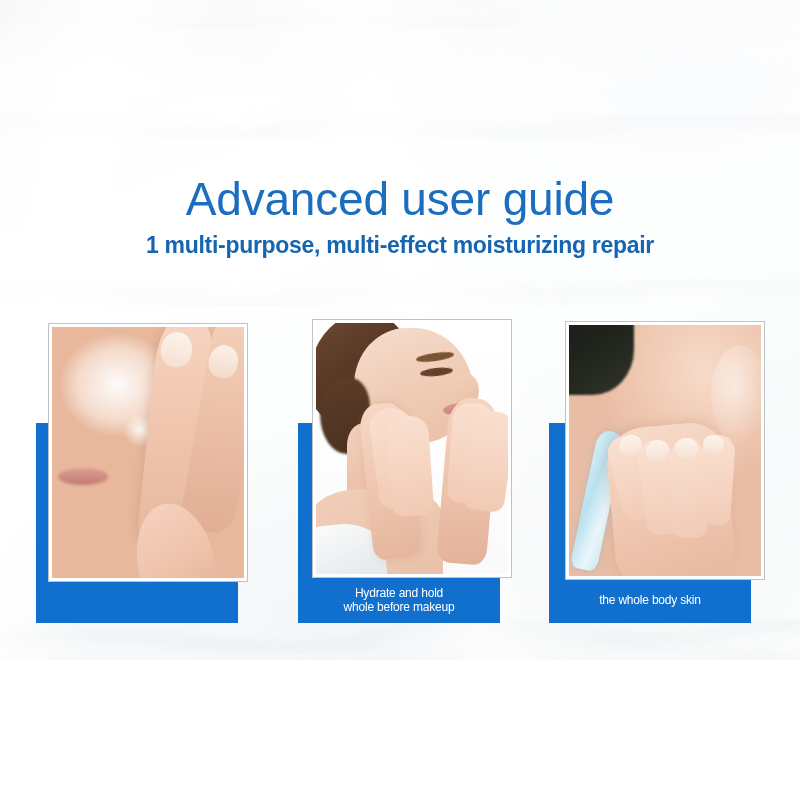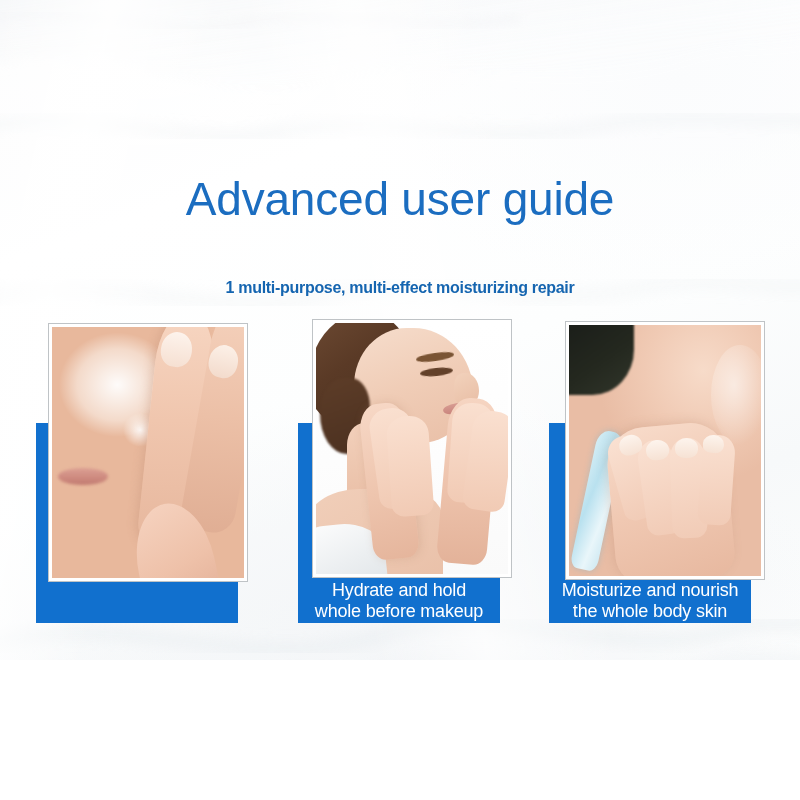--- a/index.html
+++ b/index.html
@@ -58,27 +58,26 @@
     color: #1b6dc0;
     letter-spacing: -0.2px;
     white-space: nowrap;
   }
   .subheadline {
     position: absolute;
     left: 0;
     top: 234px;
     width: 800px;
     text-align: center;
-    font-size: 16px;
+    font-size: 23px;
     line-height: 1;
     font-weight: 700;
     color: #1565b0;
     letter-spacing: -0.3px;
     white-space: nowrap;
-    margin-top: 46px;
   }
 
   
   .card {
     position: absolute;
   }
   .blue-panel {
     position: absolute;
     background: #1170ce;
   }
@@ -104,21 +103,21 @@
     display: flex;
     flex-direction: column;
     align-items: center;
     justify-content: center;
     letter-spacing: -0.2px;
   }
   .caption.single {
     font-size: 26px;
   }
   .caption.multi {
-    font-size: 18px;
+    font-size: 12px;
   }
 
   
   .ph1 {
     background:
       radial-gradient(ellipse 38% 26% at 34% 23%, rgba(255,255,255,.95) 0%, rgba(255,252,248,.5) 55%, rgba(255,250,245,0) 80%),
       radial-gradient(ellipse 12% 9% at 46% 41%, rgba(255,255,255,.92) 0%, rgba(255,255,255,0) 75%),
       radial-gradient(ellipse 30% 40% at 78% 30%, #f4cdb4 0%, #eec0a4 45%, #e8b89c 100%),
       radial-gradient(ellipse 55% 45% at 22% 66%, #fadfd2 0%, #f6d2c0 60%, #f0c6b2 100%),
       linear-gradient(150deg, #fbe3d6 0%, #f7d6c5 38%, #f2c9b4 70%, #eabda6 100%);
@@ -478,18 +477,17 @@
         <div class="f" style="left:53%;top:45%;width:18%;height:40%;transform:rotate(-2deg);"></div>
         <div class="f" style="left:68%;top:44%;width:17%;height:36%;transform:rotate(4deg);"></div>
         <div class="nl" style="left:26%;top:44%;width:12%;height:8%;transform:rotate(-16deg);"></div>
         <div class="nl" style="left:40%;top:46%;width:12%;height:8%;transform:rotate(-8deg);"></div>
         <div class="nl" style="left:55%;top:45%;width:12%;height:8%;"></div>
         <div class="nl" style="left:70%;top:44%;width:11%;height:7%;transform:rotate(5deg);"></div>
       </div>
     </div>
 
     <div class="caption multi" style="left:549px; top:578px; width:202px; height:45px;">
-      <span>Moisturize and nourish</span>
       <span>the whole body skin</span>
     </div>
   </div>
 
 </div>
 
 </body></html>

